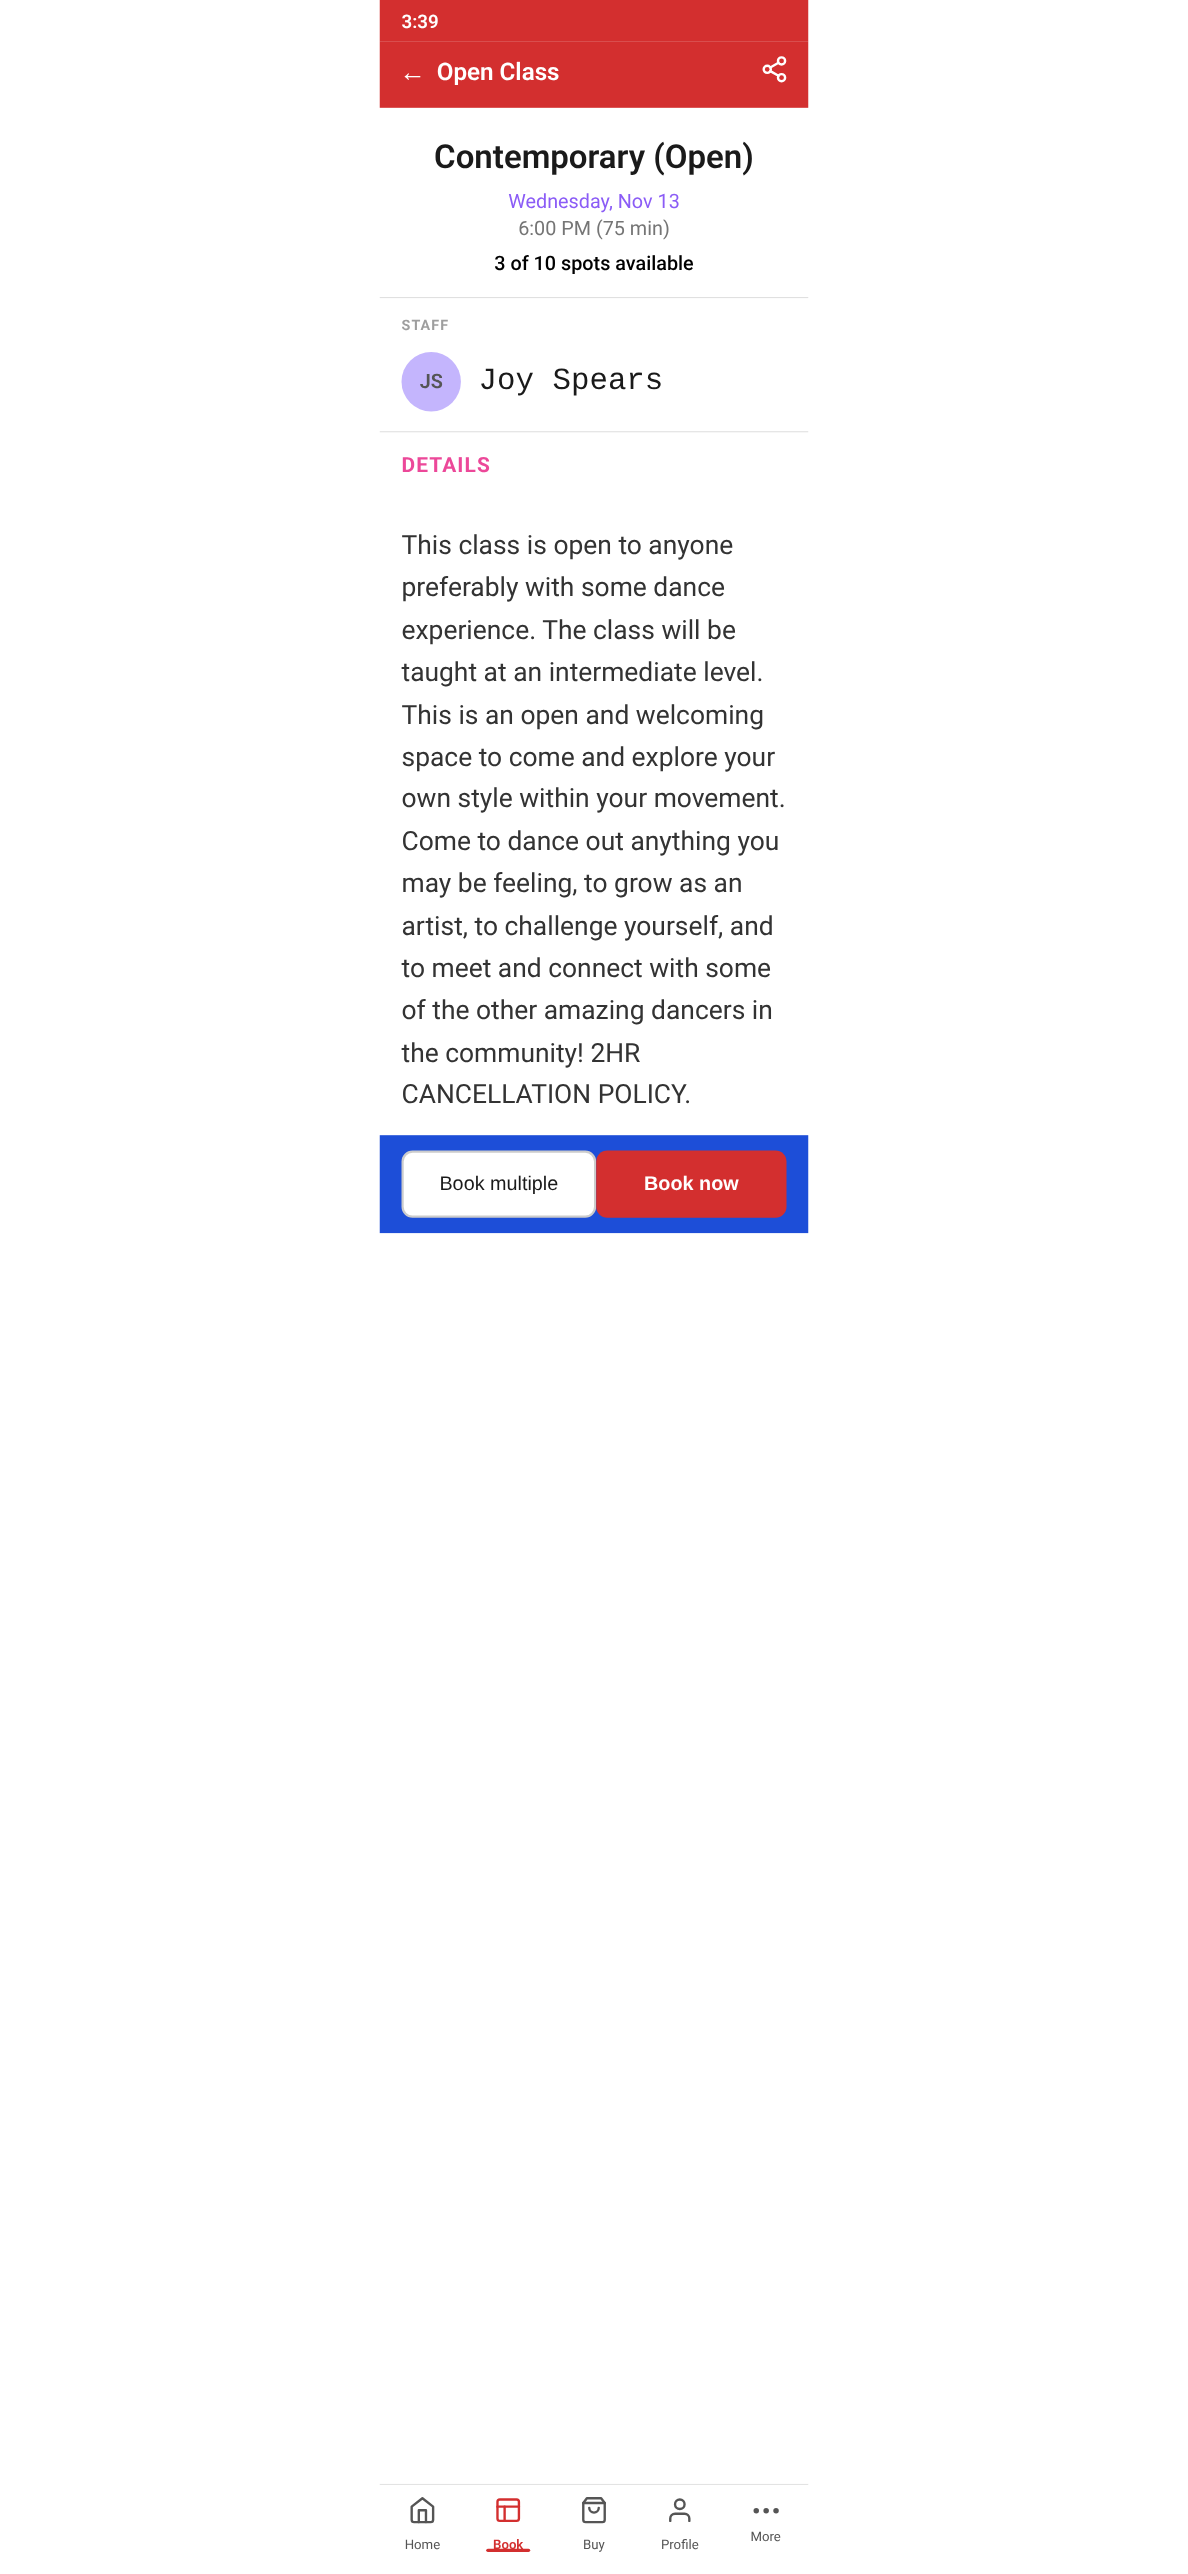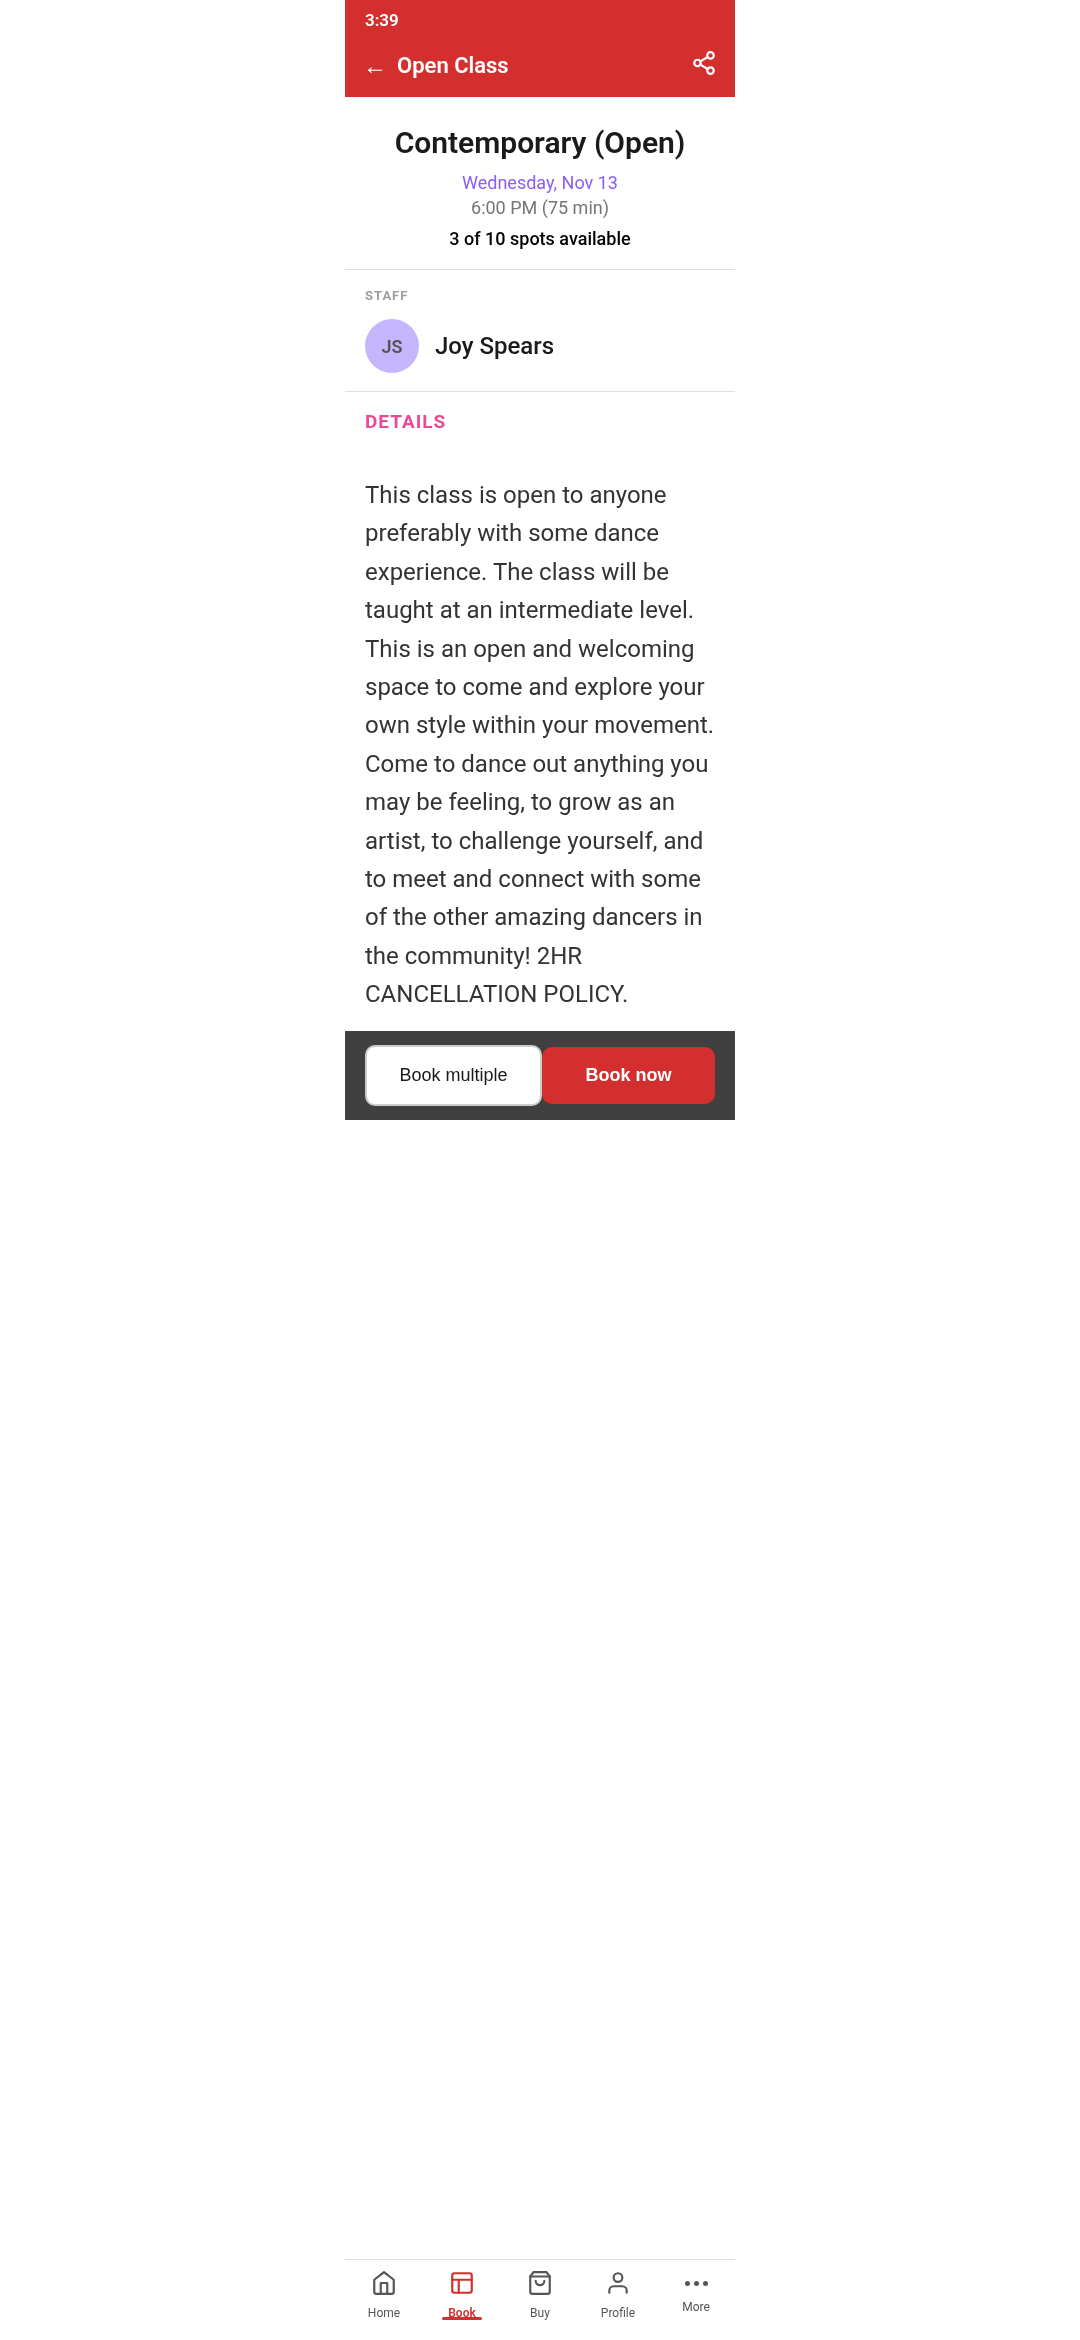--- a/index.html
+++ b/index.html
@@ -124,23 +124,24 @@
       display: flex;
       align-items: center;
       justify-content: center;
       font-size: 18px;
       font-weight: 600;
       color: #555;
       flex-shrink: 0;
     }
 
     .staff-name {
-      font-size: 24px;
+      font-size: 28px;
       font-weight: 500;
       color: #1a1a1a;
+      font-family: Liberation Mono, monospace;
     }
 
     
     .details-section {
       padding: 18px 20px;
     }
 
     .details-label {
       font-size: 19px;
       font-weight: 700;
@@ -153,22 +154,21 @@
       font-size: 24px;
       color: #333;
       line-height: 1.6;
       margin-top: 43px;
     }
 
     
     .book-buttons {
       display: flex;
       padding: 14px 20px;
-      background: #404040;
-      align-items: center;
+      background: #1d4ed8;
     }
 
     .btn-outline {
       flex: 1;
       padding: 18px 12px;
       border: 2px solid #ccc;
       border-radius: 10px;
       background: white;
       font-size: 18px;
       font-weight: 500;

